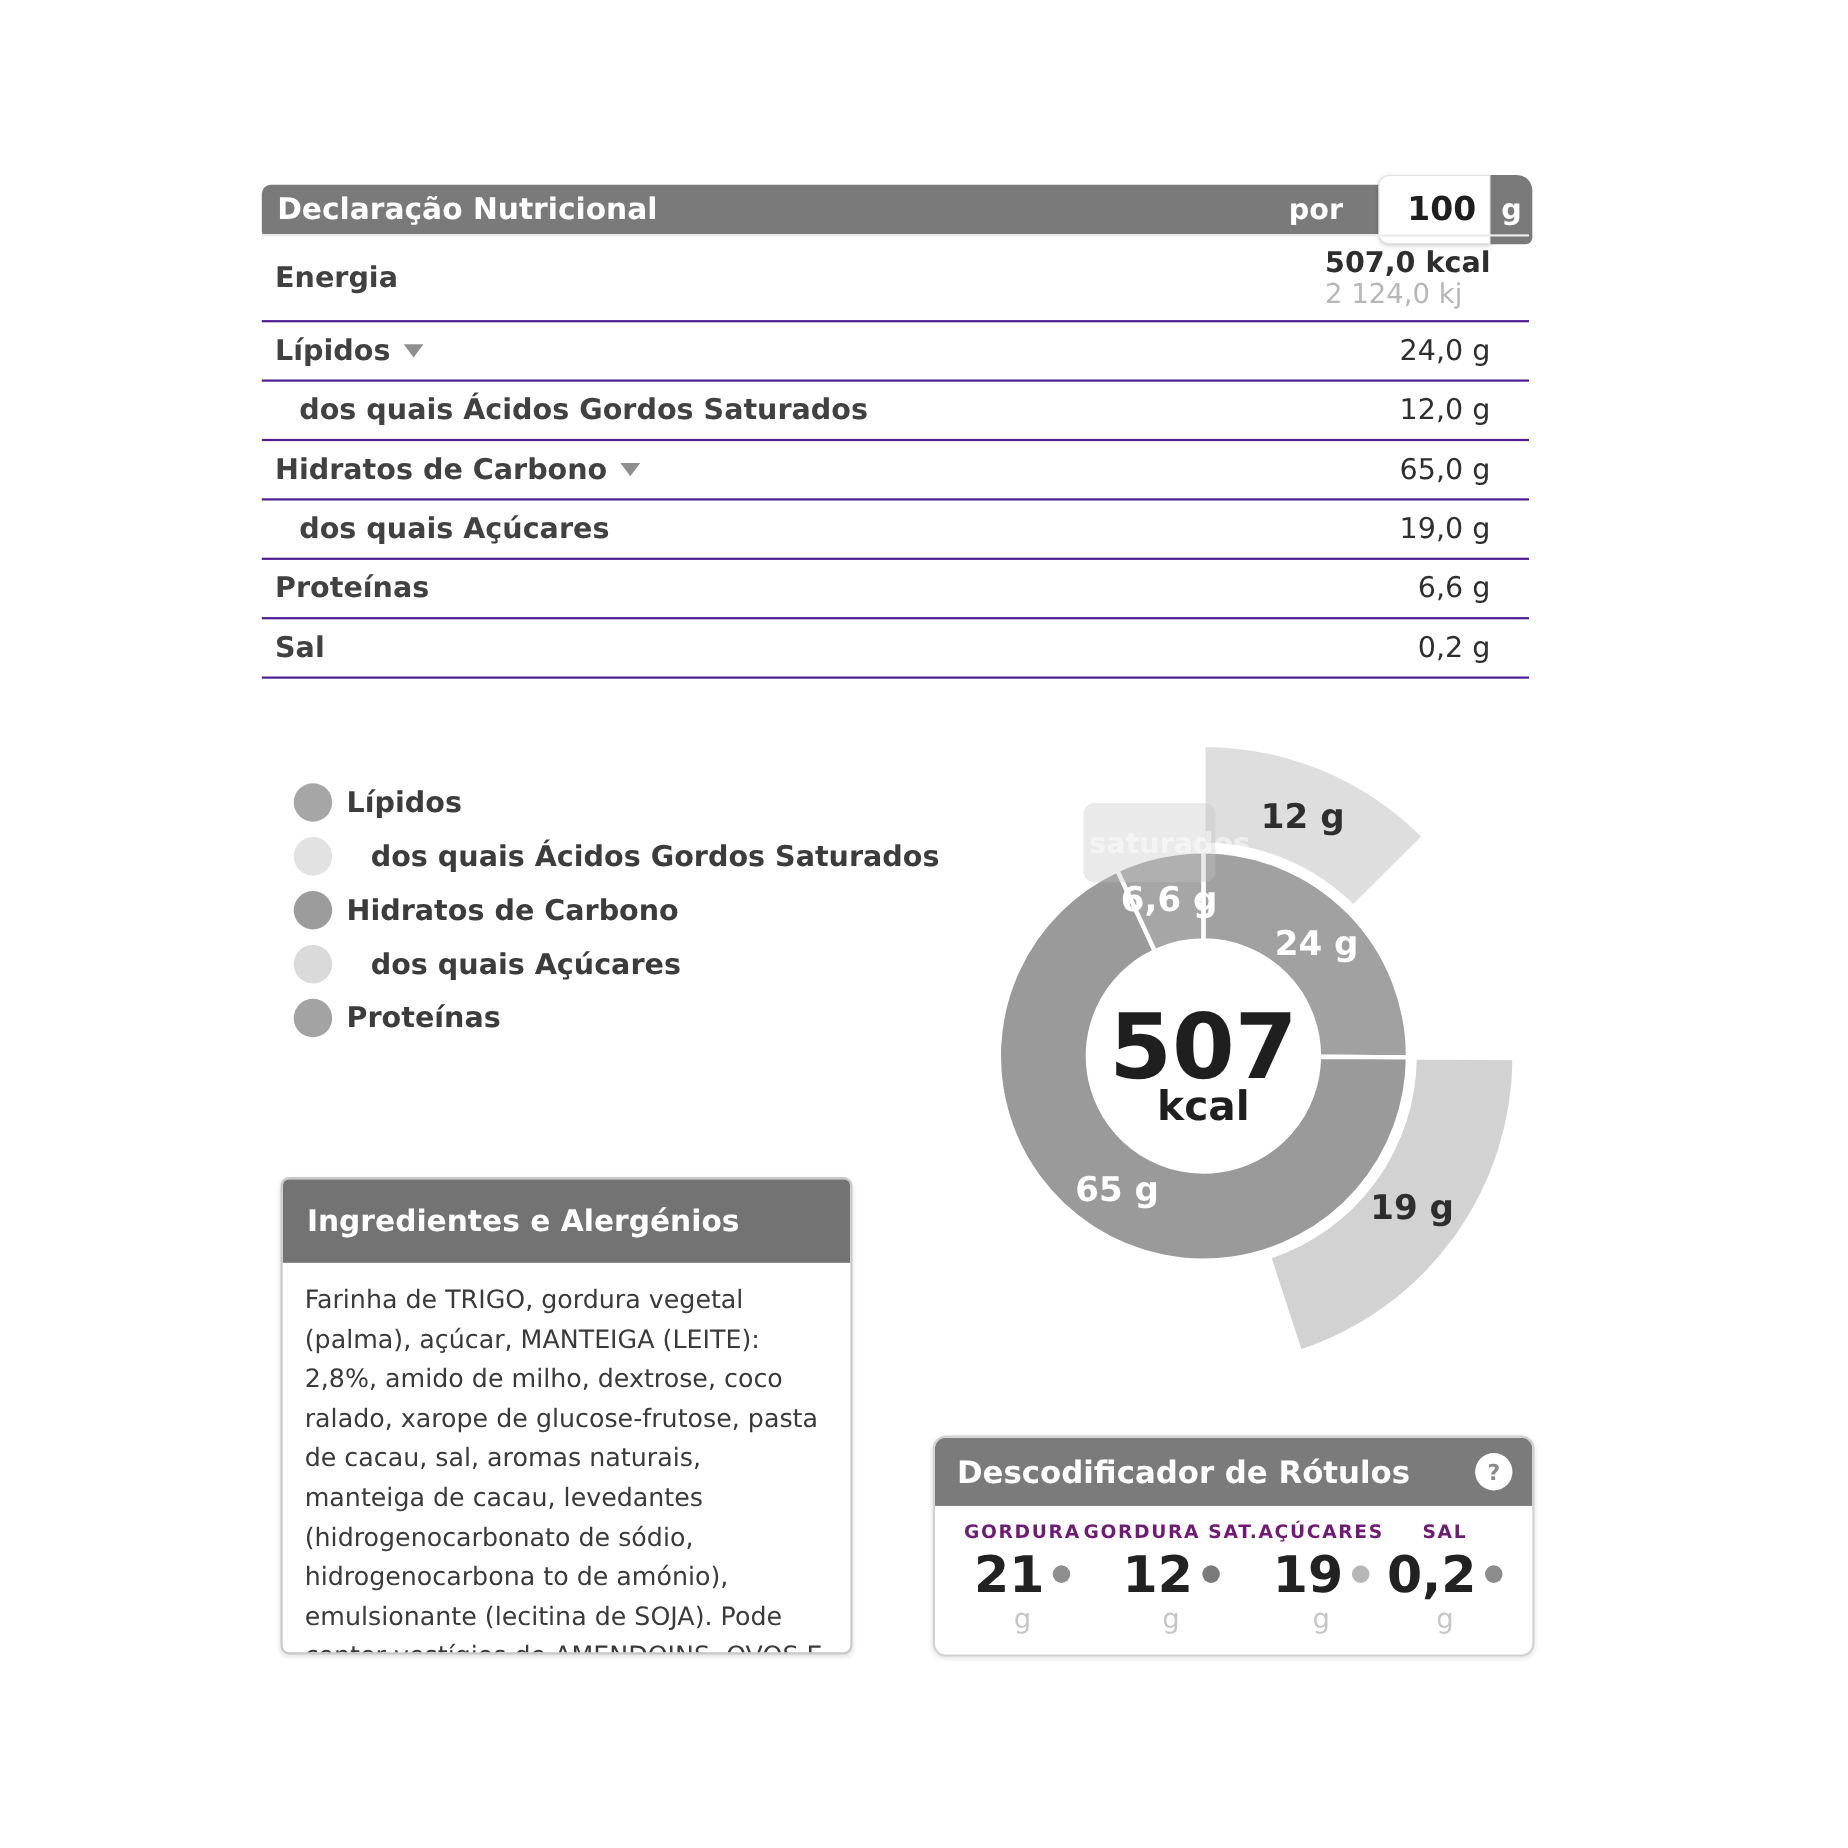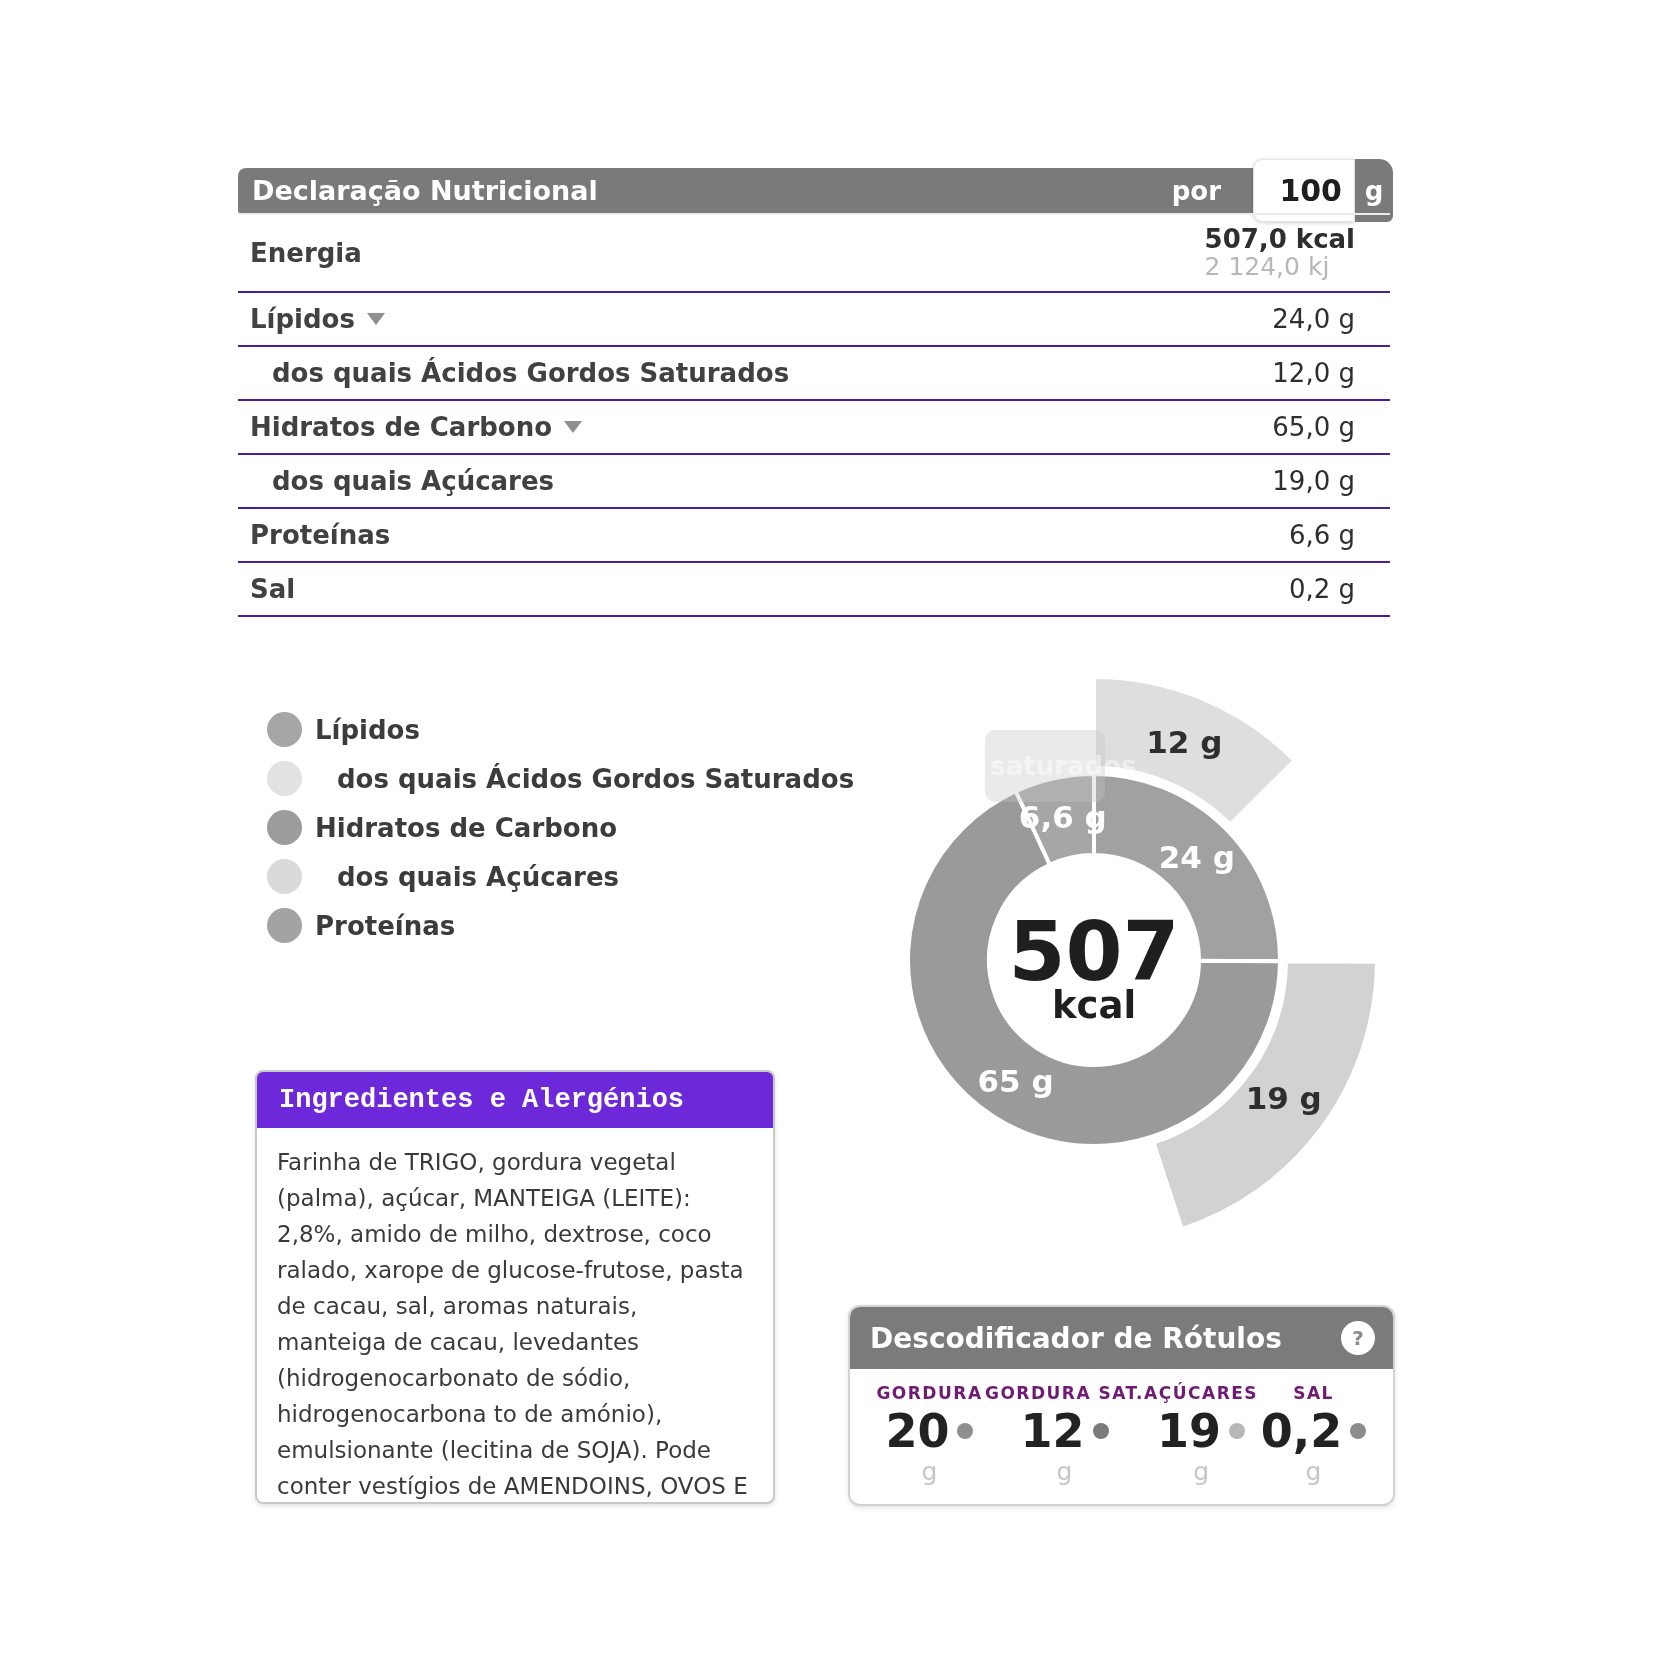--- a/index.html
+++ b/index.html
@@ -46,21 +46,21 @@
   .leg-label{margin-left:13px;font-size:26px;font-weight:bold;color:#3c3c3c;}
   .leg-item.sub .leg-label{margin-left:35px;}
   
   #donut{position:absolute;left:0;top:0;width:1680px;height:1680px;}
   
   .ingr-box{
     position:absolute;left:255px;top:1070px;width:520px;height:434px;background:#ffffff;
     border:2px solid #c9c9c9;border-radius:8px;box-shadow:0 2px 5px rgba(0,0,0,.12);
     box-sizing:border-box;overflow:hidden;
   }
-  .ingr-head{height:56px;background:#6d28d9;display:flex;align-items:center;padding:0 22px;font-family:Liberation Mono, monospace;}
+  .ingr-head{height:76px;background:#737373;display:flex;align-items:center;padding:0 22px;}
   .ingr-title{color:#ffffff;font-size:27px;font-weight:bold;}
   .ingr-body{padding:16px 20px;font-size:23px;line-height:36px;color:#3a3a3a;}
   
   .dec-box{
     position:absolute;left:848px;top:1305px;width:547px;height:201px;background:#ffffff;
     border:2px solid #d2d2d2;border-radius:12px;box-shadow:0 2px 5px rgba(0,0,0,.10);
     box-sizing:border-box;overflow:hidden;
   }
   .dec-head{height:62px;background:#7b7b7b;display:flex;align-items:center;padding:0 18px 0 20px;}
   .dec-title{color:#ffffff;font-size:28px;font-weight:bold;flex:1;}
@@ -175,21 +175,21 @@
 
 <div class="dec-box">
   <div class="dec-head">
     <span class="dec-title">Descodificador de Rótulos</span>
     <span class="help-circle">?</span>
   </div>
   <div class="dec-body">
     <div class="dec-col">
       <div class="dec-label">GORDURA</div>
       <div class="dec-valrow">
-          <span class="dec-value">20</span>
+          <span class="dec-value">21</span>
           <span class="dec-dot" style="background-color: rgb(143, 143, 143);"></span>
         </div>
       <div class="dec-unit">g</div>
     </div>
     <div class="dec-col">
       <div class="dec-label">GORDURA SAT.</div>
       <div class="dec-valrow">
           <span class="dec-value">12</span>
           <span class="dec-dot" style="background-color: rgb(123, 123, 123);"></span>
         </div>

